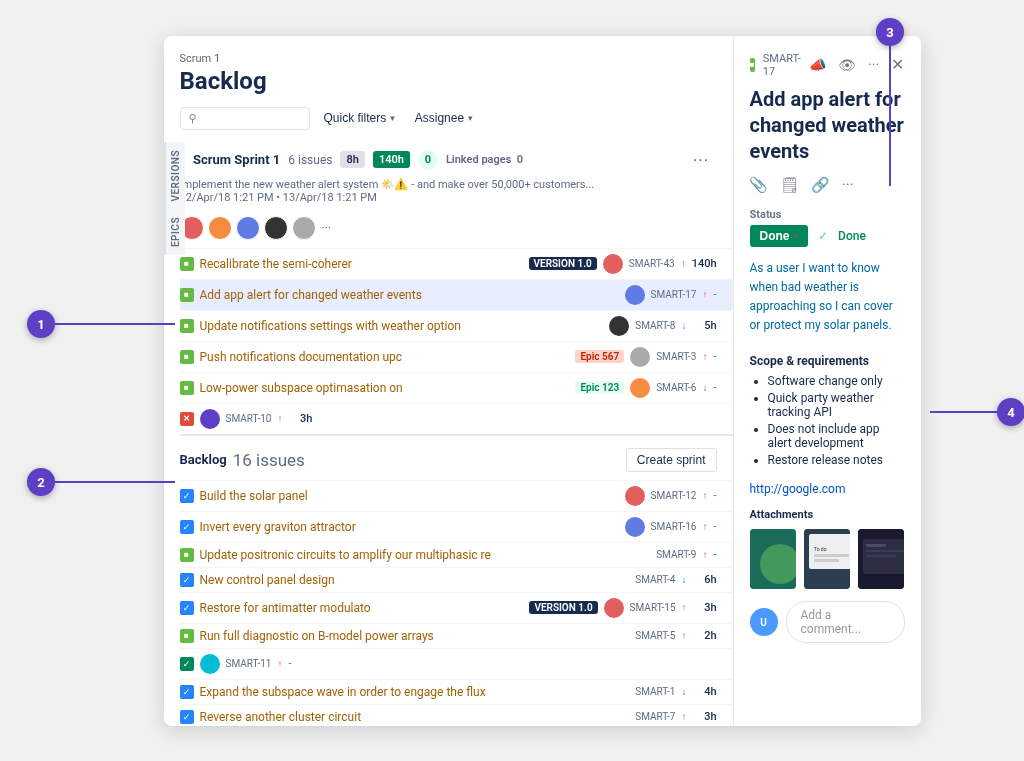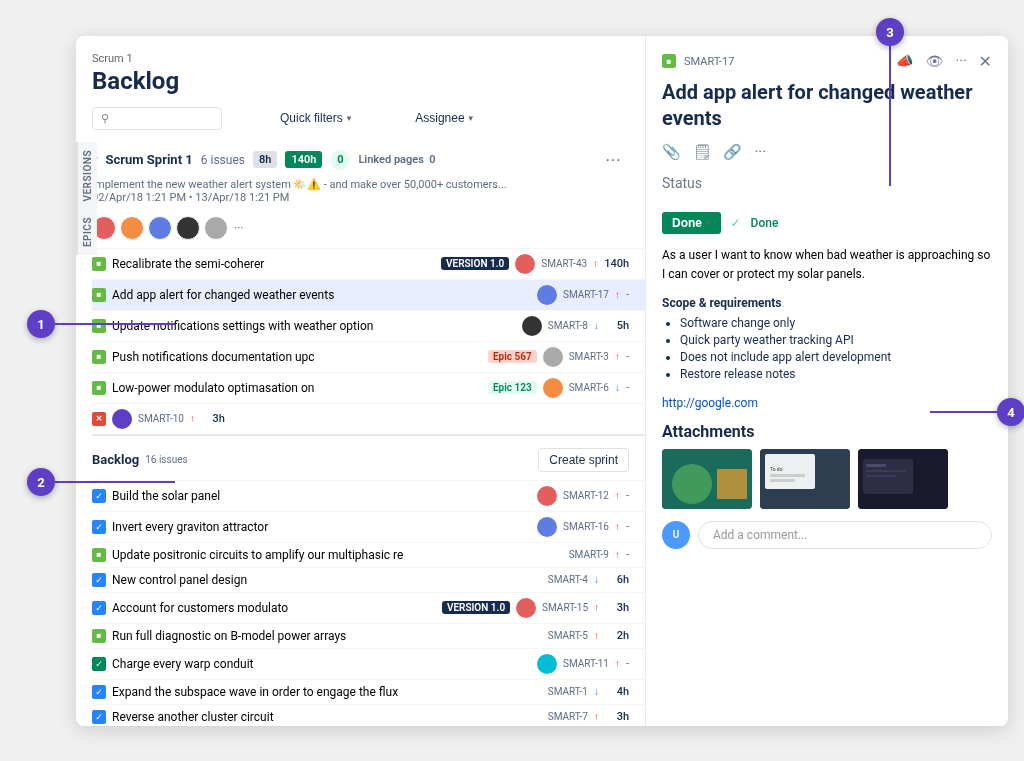--- a/index.html
+++ b/index.html
@@ -14,21 +14,21 @@
     }
     .outer-wrapper {
       width: 1024px;
       height: 761px;
       position: relative;
       display: flex;
       justify-content: center;
       align-items: center;
     }
     .main-card {
-      width: 932px;
+      width: 757px;
       height: 690px;
       background: #fff;
       border-radius: 8px;
       box-shadow: 0 4px 20px rgba(0,0,0,0.15);
       display: flex;
       overflow: hidden;
       position: relative;
     }
     
     .left-panel {
@@ -70,21 +70,20 @@
       display: flex;
       align-items: center;
       gap: 4px;
       border: none;
       background: none;
       font-size: 12px;
       color: #172b4d;
       cursor: pointer;
       padding: 4px 6px;
       border-radius: 3px;
-      margin-left: 44px;
     }
     .chevron { font-size: 9px; color: #666; }
     .vtab {
       writing-mode: vertical-rl;
       text-orientation: mixed;
       transform: rotate(180deg);
       font-size: 10px;
       font-weight: 600;
       color: #5e6c84;
       background: #f4f5f7;
@@ -170,21 +169,21 @@
       width: 14px; height: 14px;
       background: #e5493a;
       border-radius: 2px;
       display: flex; align-items: center; justify-content: center;
       color: #fff; font-size: 8px; font-weight: 700;
       flex-shrink: 0;
     }
     .issue-name {
       flex: 1;
       font-size: 12px;
-      color: #000000;
+      color: #a16207;
       white-space: nowrap;
       overflow: hidden;
       text-overflow: ellipsis;
     }
     .version-badge {
       background: #172b4d;
       color: #fff;
       border-radius: 3px;
       padding: 1px 5px;
       font-size: 10px;
@@ -220,21 +219,21 @@
     .time-estimate { font-size: 11px; color: #172b4d; font-weight: 500; min-width: 24px; text-align: right; }
     .dash { font-size: 11px; color: #5e6c84; }
     
     .backlog-header {
       display: flex;
       align-items: center;
       padding: 12px 16px 8px 0;
       border-top: 2px solid #e8e8e8;
     }
     .backlog-title { font-weight: 700; font-size: 13px; color: #172b4d; }
-    .backlog-count { color: #5e6c84; font-size: 10px; margin-left: 6px; }
+    .backlog-count { color: #5e6c84; font-size: 17px; margin-left: 6px; }
     .create-sprint-btn {
       margin-left: auto;
       border: 1px solid #dfe1e6;
       background: #fff;
       border-radius: 3px;
       padding: 4px 10px;
       font-size: 12px;
       cursor: pointer;
       color: #172b4d;
       font-weight: 500;
@@ -290,48 +289,48 @@
       line-height: 1.3;
     }
     .action-bar {
       display: flex;
       align-items: center;
       gap: 12px;
       margin-bottom: 14px;
     }
     .ab-icon { color: #6b778c; font-size: 15px; cursor: pointer; }
     .status-section { margin-bottom: 12px; }
-    .status-label { font-size: 14px; color: #6b778c; margin-bottom: 21px; font-weight: 400; }
+    .status-label { font-size: 11px; color: #6b778c; margin-bottom: 4px; font-weight: 700; }
     .status-row { display: flex; align-items: center; gap: 10px; }
     .done-btn {
       background: #00875a;
       color: #fff;
       border: none;
       border-radius: 3px;
       padding: 4px 10px;
       font-size: 12px;
       font-weight: 600;
       cursor: pointer;
       display: flex;
       align-items: center;
       gap: 4px;
     }
     .done-check { color: #57d9a3; font-size: 12px; }
     .done-text-label { font-size: 12px; color: #00875a; font-weight: 500; }
     .description-text {
       font-size: 12px;
-      color: #000000;
+      color: #0369a1;
       line-height: 1.6;
-      margin-bottom: 12px;
+      margin-bottom: 19px;
     }
     .scope-title { font-size: 12px; font-weight: 700; color: #172b4d; margin-bottom: 6px; }
     .scope-list { list-style: disc; padding-left: 18px; margin-bottom: 12px; }
     .scope-list li { font-size: 12px; color: #172b4d; margin-bottom: 3px; }
     .link-text { color: #0052cc; font-size: 12px; margin-bottom: 12px; cursor: pointer; }
-    .attachments-title { font-size: 16px; font-weight: 700; color: #172b4d; margin-bottom: 8px; }
+    .attachments-title { font-size: 11px; font-weight: 700; color: #172b4d; margin-bottom: 8px; }
     .attachments-row { display: flex; gap: 8px; margin-bottom: 12px; }
     .attachment-thumb {
       width: 90px; height: 60px;
       border-radius: 4px;
       overflow: hidden;
       position: relative;
     }
     .attach-1 { background: linear-gradient(135deg, #1a6b5a 30%, #5cb85c 70%, #f0a030 100%); }
     .attach-2 { background: linear-gradient(135deg, #2c3e50, #34495e); }
     .comment-section { display: flex; align-items: center; gap: 8px; }
@@ -489,21 +488,21 @@
             <span class="issue-name">Push notifications documentation upc</span>
             <span class="epic-badge-pink">Epic 567</span>
             <div class="assignee-avatar" style="background:#aaa;border-radius:50%;width:20px;height:20px;flex-shrink:0;"></div>
             <span class="smart-id">SMART-3</span>
             <span class="priority-up">↑</span>
             <span class="dash">-</span>
           </div>
 
           <div class="issue-row">
             <div class="issue-icon-story">■</div>
-            <span class="issue-name">Low-power modulato optimasation on</span>
+            <span class="issue-name">Low-power subspace optimasation on</span>
             <span class="epic-badge-green">Epic 123</span>
             <div class="assignee-avatar" style="background:#f68c42;border-radius:50%;width:20px;height:20px;flex-shrink:0;"></div>
             <span class="smart-id">SMART-6</span>
             <span class="priority-down">↓</span>
             <span class="dash">-</span>
           </div>
 
           <div class="issue-row">
             <div class="issue-icon-bug">✕</div>
             <div class="assignee-avatar" style="background:#5e3ec5;border-radius:50%;width:20px;height:20px;flex-shrink:0;"></div>
@@ -553,39 +552,38 @@
               </div>
             <span class="issue-name">New control panel design</span>
             <span class="smart-id">SMART-4</span>
             <span class="priority-down">↓</span>
             <span class="time-estimate">6h</span>
           </div>
           <div class="issue-row">
             <div class="issue-checkbox">
                 <span class="checkmark">✓</span>
               </div>
-            <span class="issue-name">Account for customers modulato</span>
+            <span class="issue-name">Restore for antimatter modulato</span>
             <span class="version-badge">VERSION 1.0</span>
             <div class="assignee-avatar" style="background:#e35e5e;border-radius:50%;width:20px;height:20px;flex-shrink:0;"></div>
             <span class="smart-id">SMART-15</span>
             <span class="priority-up">↑</span>
             <span class="time-estimate">3h</span>
           </div>
           <div class="issue-row">
             <div class="issue-icon-story">■</div>
             <span class="issue-name">Run full diagnostic on B-model power arrays</span>
             <span class="smart-id">SMART-5</span>
             <span class="priority-up">↑</span>
             <span class="time-estimate">2h</span>
           </div>
           <div class="issue-row">
             <div class="issue-checkbox check-teal">
                 <span class="checkmark">✓</span>
               </div>
-            <span class="issue-name">Charge every warp conduit</span>
             <div class="assignee-avatar" style="background:#00bcd4;border-radius:50%;width:20px;height:20px;flex-shrink:0;"></div>
             <span class="smart-id">SMART-11</span>
             <span class="priority-up">↑</span>
             <span class="dash">-</span>
           </div>
           <div class="issue-row">
             <div class="issue-checkbox">
                 <span class="checkmark">✓</span>
               </div>
             <span class="issue-name">Expand the subspace wave in order to engage the flux</span>

